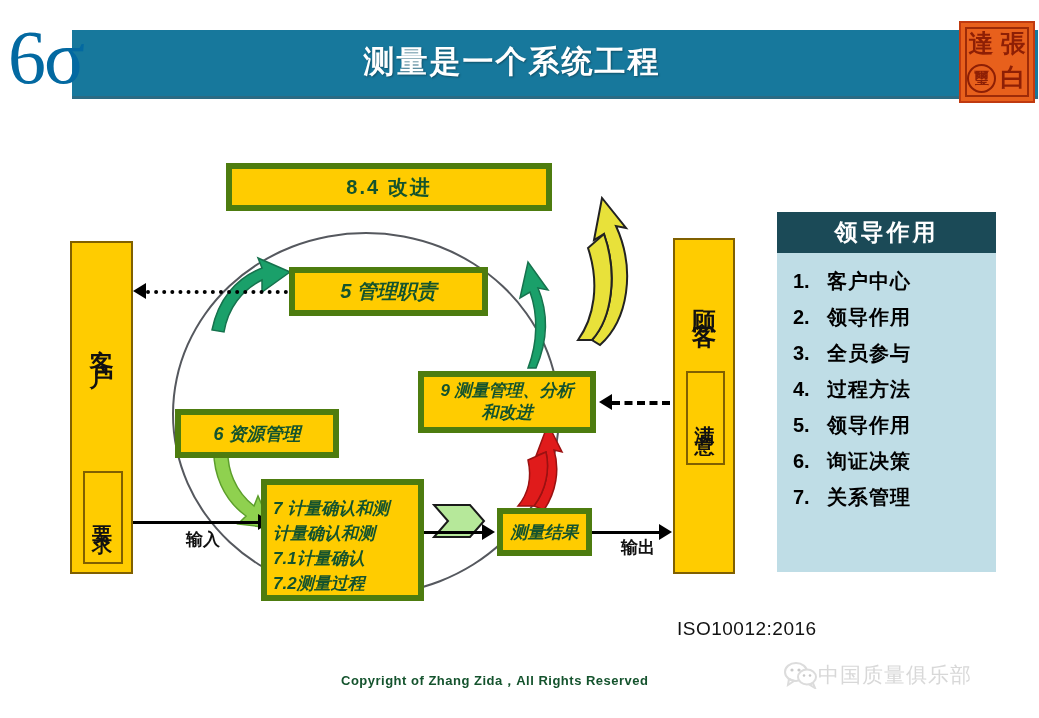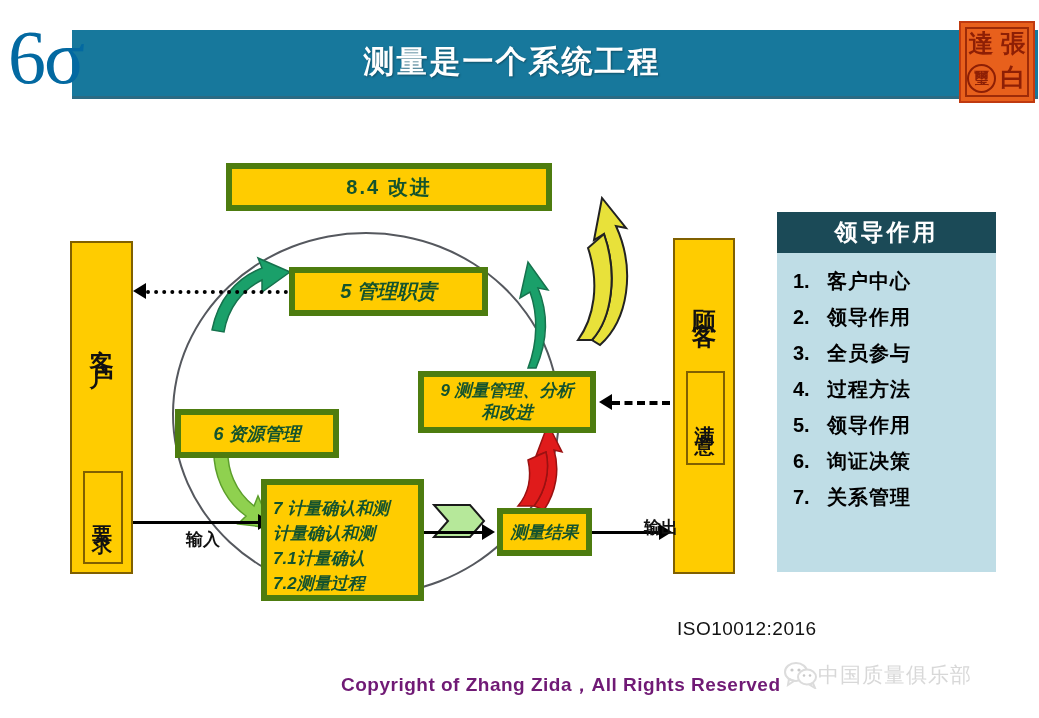--- a/index.html
+++ b/index.html
@@ -275,23 +275,23 @@
     left: 677px;
     top: 618px;
     font-size: 19px;
     color: #111;
     letter-spacing: 0.5px;
   }
   #copyright {
     position: absolute;
     left: 341px;
     top: 672px;
-    font-size: 19px;
-    font-weight: bold;
-    color: #701a75;
+    font-size: 13px;
+    font-weight: bold;
+    color: #14532d;
     letter-spacing: 0.5px;
   }
   #wechat-badge {
     position: absolute;
     left: 784px;
     top: 661px;
     display: flex;
     align-items: center;
   }
   #wechat-badge .wtxt {
@@ -388,21 +388,21 @@
 
 <div class="hline" style="left:133px; top:521px; width:128px;"></div>
 <div class="arrow-head-r" style="left:258px; top:514px;"></div>
 <div class="flow-label" style="left:186px; top:528px;">输入</div>
 
 <div class="hline" style="left:424px; top:531px; width:60px;"></div>
 <div class="arrow-head-r" style="left:482px; top:524px;"></div>
 
 <div class="hline" style="left:592px; top:531px; width:68px;"></div>
 <div class="arrow-head-r" style="left:659px; top:524px;"></div>
-<div class="flow-label" style="left:621px; top:516px;margin-left:23px;">输出</div>
+<div class="flow-label" style="left:621px; top:536px;">输出</div>
 
 <div class="dashline" style="left:612px; top:401px; width:58px;"></div>
 <div class="arrow-head-l" style="left:599px; top:394px;"></div>
 
 <div id="principles">
   <div class="p-head">领导作用</div>
   <ol>
     <li>
       <span class="num">1.</span>
       <span class="ptxt">客户中心</span>

